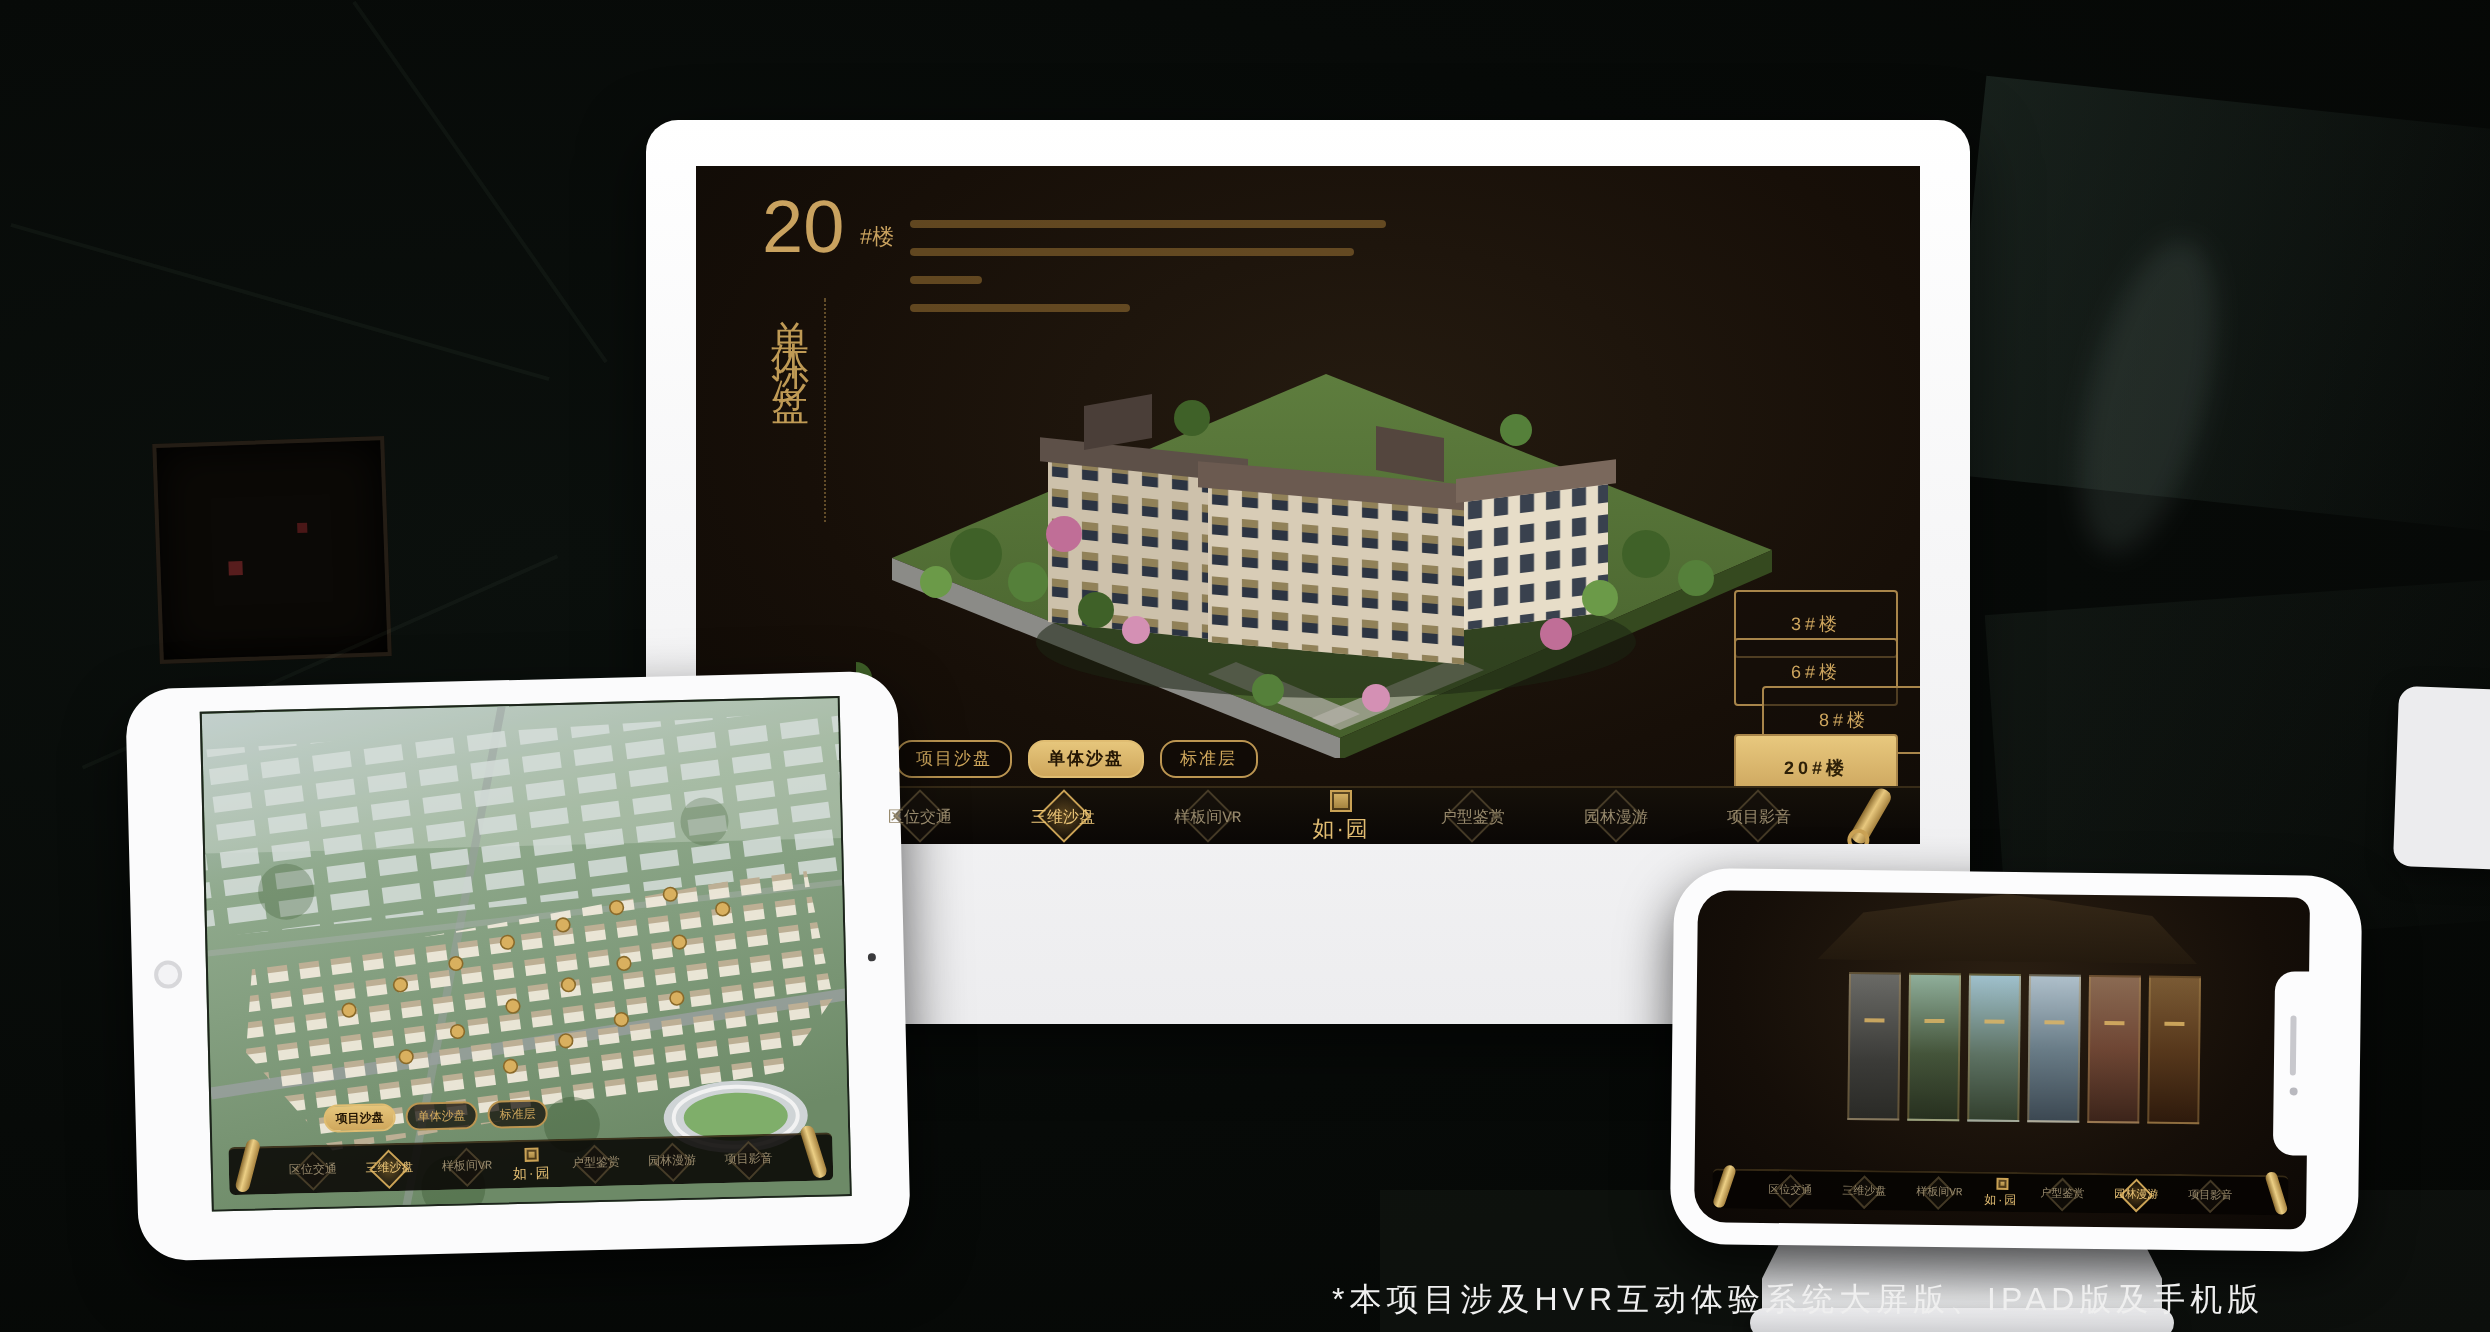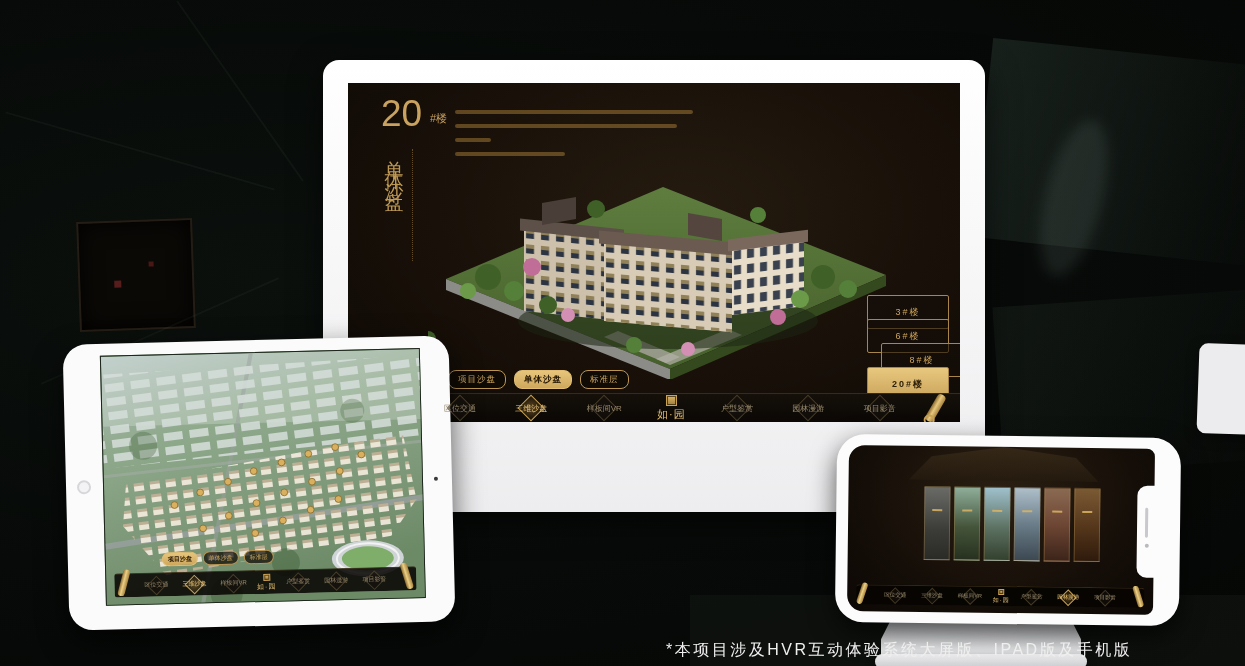--- a/index.html
+++ b/index.html
@@ -36,21 +36,21 @@
   
   .pill { display:inline-flex; align-items:center; justify-content:center;
           border:1px solid #bb9551; border-radius:8px; color:#cfa75c;
           background:rgba(15,10,6,.72); white-space:nowrap; }
   .pill.active { background:linear-gradient(#e6c67c,#cfa75c); color:#241604; border-color:#e0bd72; font-weight:bold; }
 
   .navbar { position:absolute; left:0; bottom:0; width:100%;
             background:linear-gradient(#151009,#0a0705);
             border-top:1px solid rgba(190,150,80,.25);
             display:flex; align-items:center; justify-content:space-between; }
-  .nav-item { position:relative; color:#97896c; white-space:nowrap; z-index:1; padding:2px 4px; cursor:default; }
+  .nav-item { position:relative; color:#97896c; white-space:nowrap; z-index:1; padding:2px 4px; cursor:default;font-family:Liberation Mono, monospace; }
   .nav-item::before { content:""; position:absolute; left:50%; top:50%; z-index:-1;
             transform:translate(-50%,-50%) rotate(45deg);
             border:1px solid rgba(145,125,82,.4); background:rgba(22,17,11,.6); }
   .nav-item.active { color:#ecc678; }
   .nav-item.active::before { border-color:#caa255;
             background:radial-gradient(circle, rgba(185,140,60,.45), rgba(60,42,16,.2)); }
   .nav-logo { display:flex; flex-direction:column; align-items:center; gap:1px; }
   .seal { border:1px solid #caa255;
           background:linear-gradient(#d8b468,#a07f3c);
           box-shadow:inset 0 0 0 1px rgba(40,26,6,.7); }

